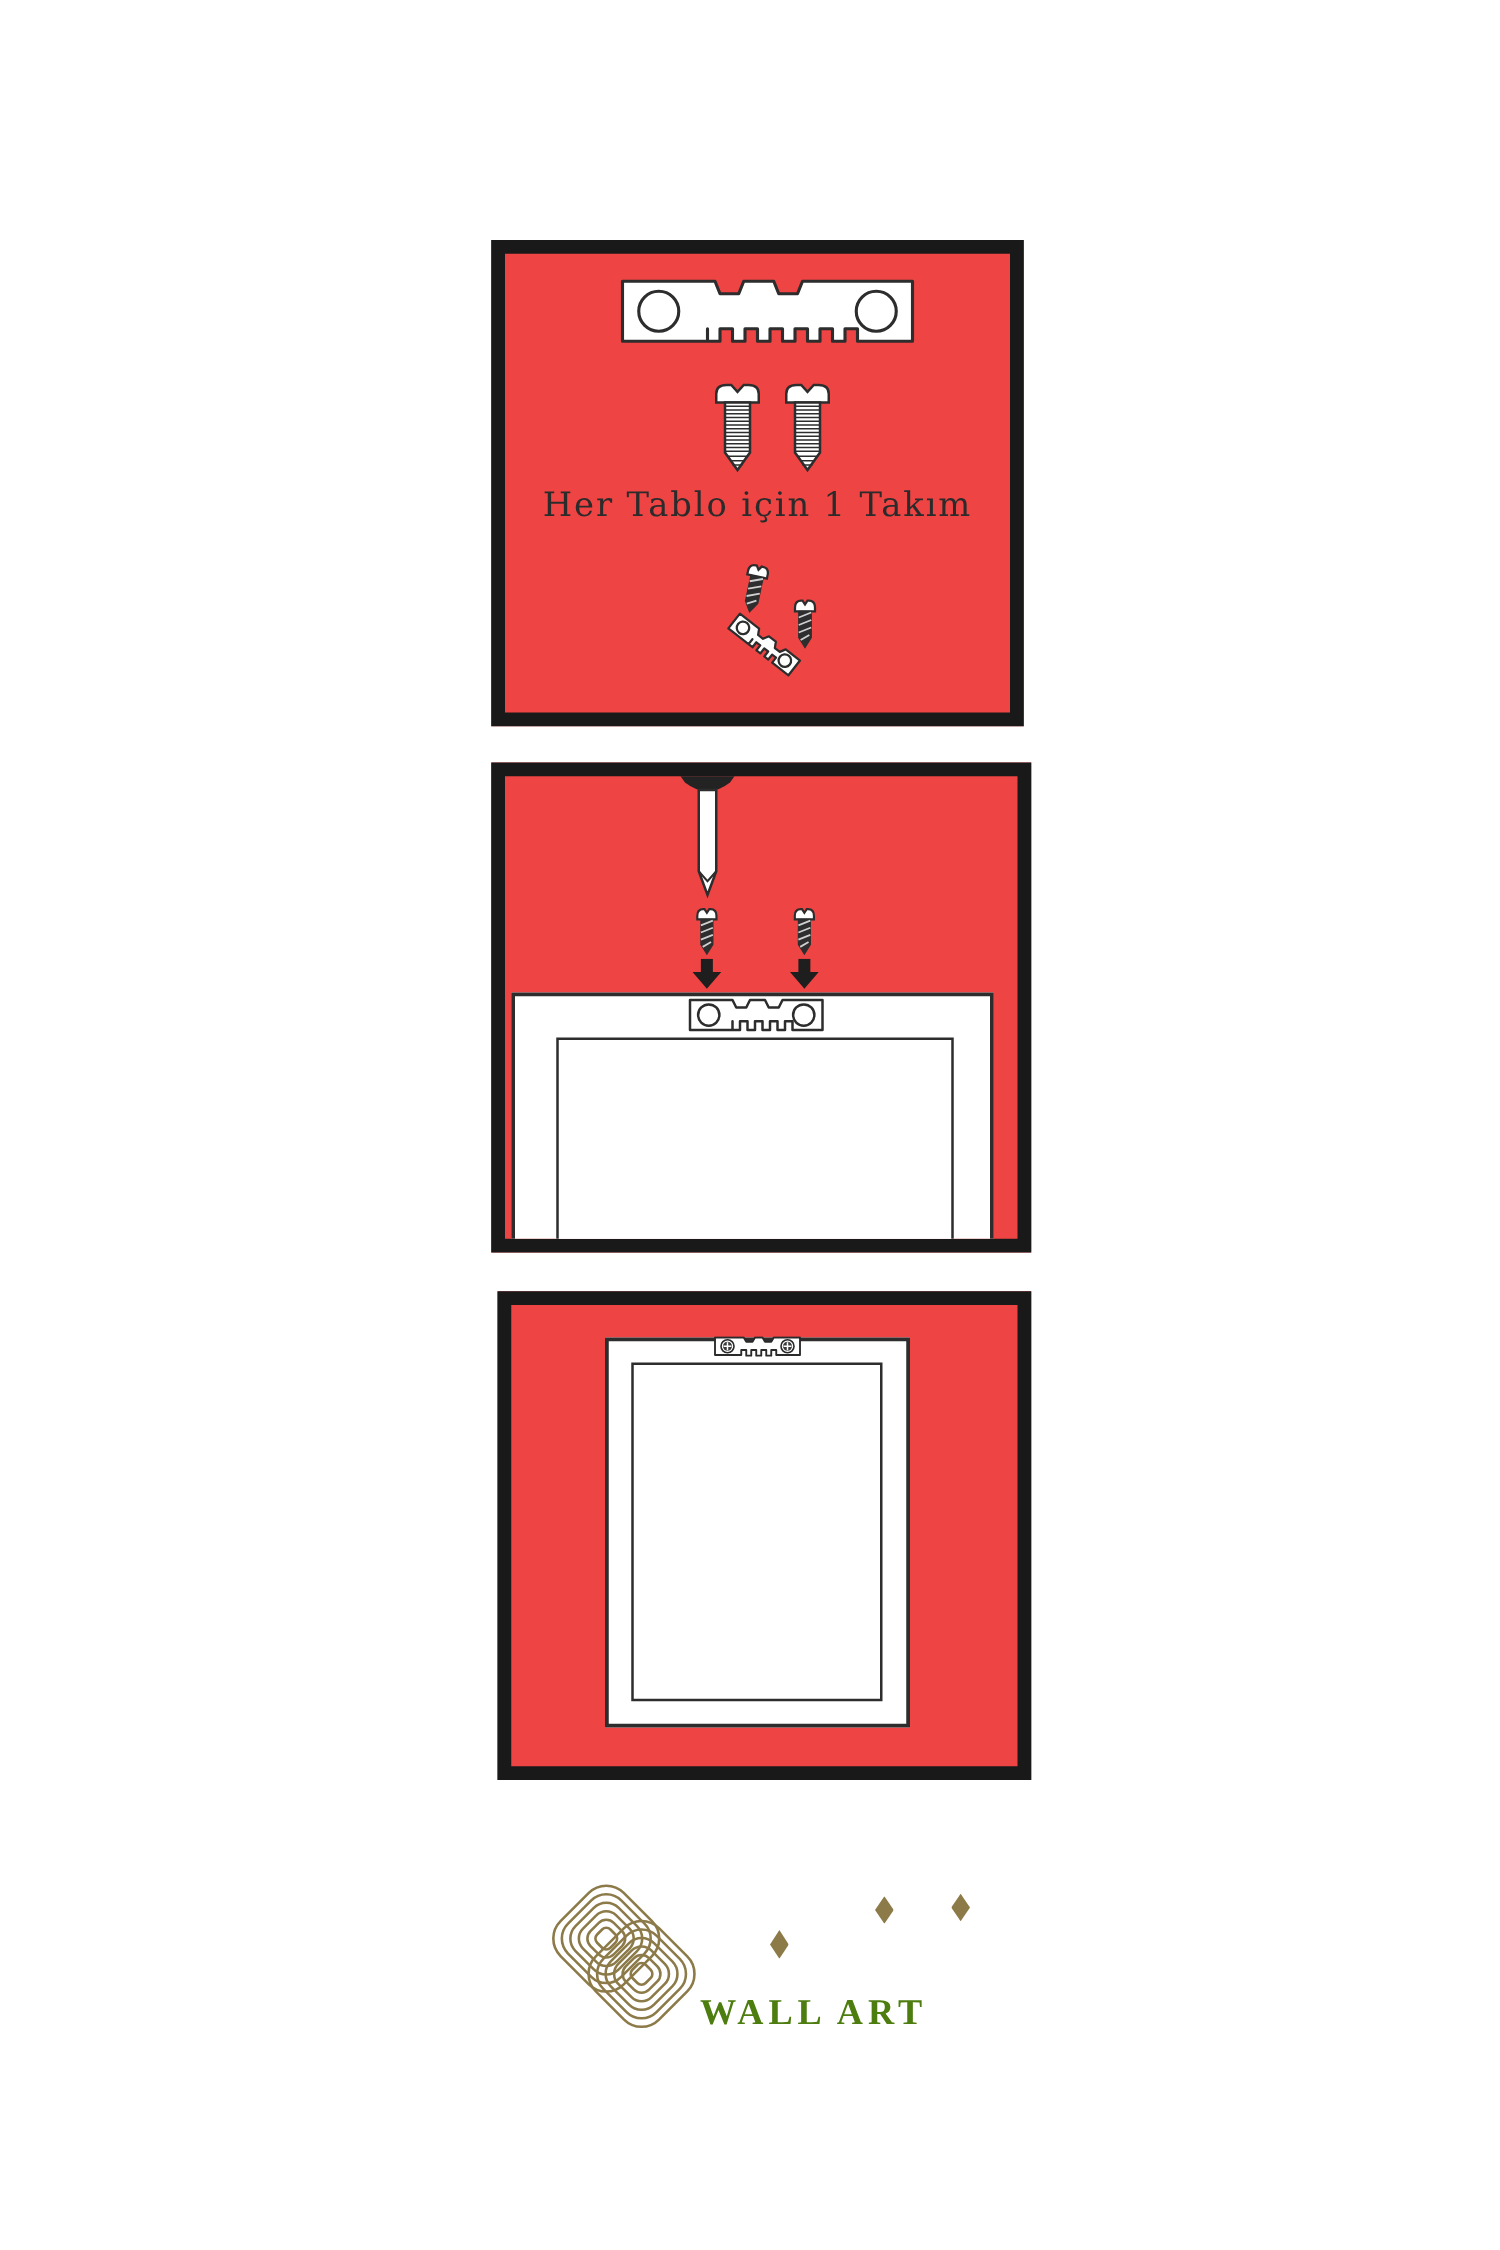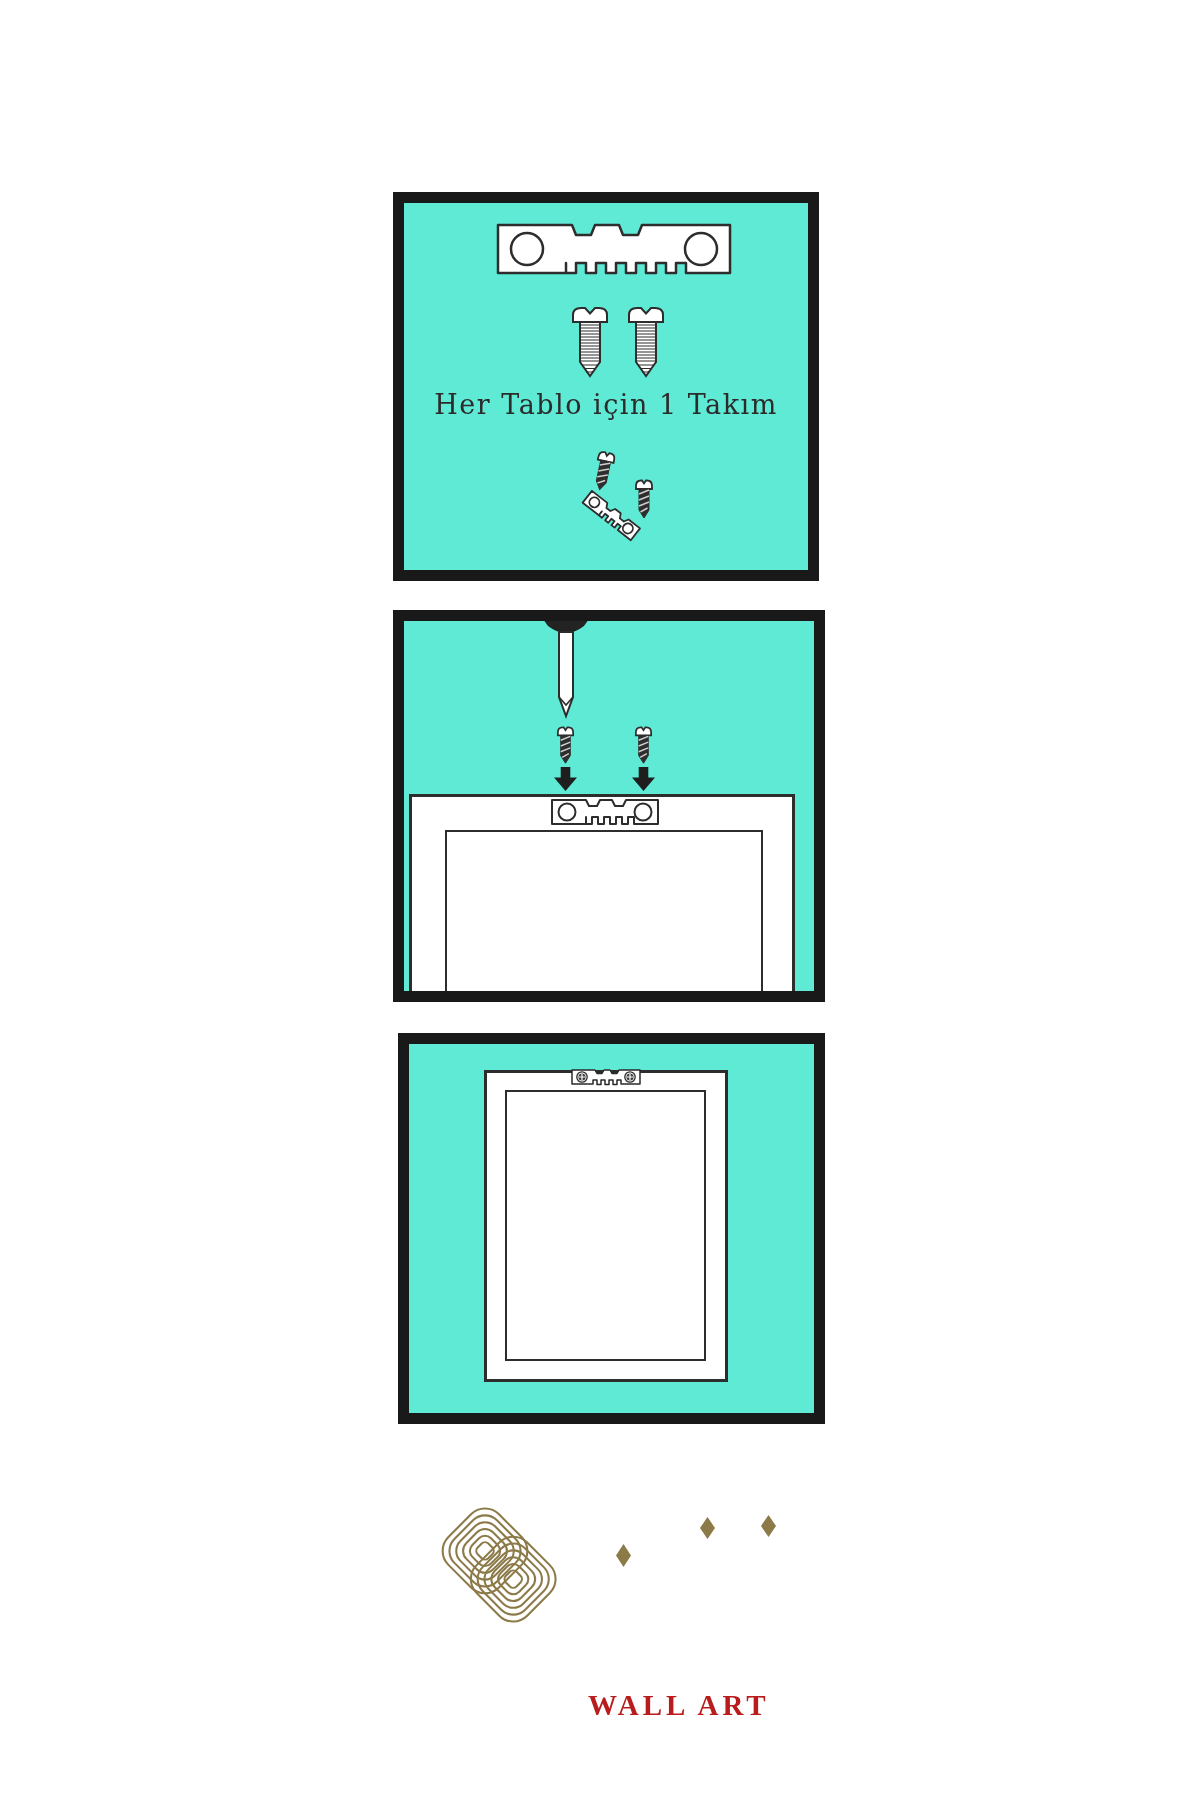--- a/index.html
+++ b/index.html
@@ -1,21 +1,21 @@
 <!DOCTYPE html>
 <html><head>
 <meta charset="utf-8">
 <style>
   html,body { margin:0; padding:0; background:#ffffff; }
   .page {
     position:relative; width:1200px; height:1800px; background:#ffffff;
     font-family:"Liberation Serif", serif; overflow:hidden;
   }
   .panel {
-    position:absolute; background:#5eead4;
+    position:absolute; background:#ef4444;
     border:11px solid #191919; box-sizing:border-box;
   }
   .abs { position:absolute; }
   svg { display:block; }
 
   
   #panel1 { left:393px; top:192px; width:426px; height:389px; }
   #p1-hanger   { left:90px;  top:18px; }
   #p1-screws   { left:166px; top:101px; }
   #p1-caption  {
@@ -44,23 +44,23 @@
   #p3-hanger { left:162px; top:25px; }
 
   
   #logo-knot { left:438px; top:1496px; }
   #logo-title {
     left:558px; top:1500px; position:absolute;
     font-family:"Liberation Serif", serif; font-weight:700;
     font-size:108px; line-height:1; letter-spacing:6px; color:#1b4639;
   }
   #logo-subtitle {
-    left:560px; top:1689px; position:absolute;
+    left:560px; top:1594px; position:absolute;
     font-family:"Liberation Serif", serif; font-weight:700;
-    font-size:29px; letter-spacing:4px; color:#b91c1c; white-space:nowrap;margin-left:28px;
+    font-size:29px; letter-spacing:4px; color:#4d7c0f; white-space:nowrap;
   }
   .diamond {
     position:absolute; background:#8c7a49;
     clip-path:polygon(50% 0, 100% 50%, 50% 100%, 0 50%);
   }
   #diamond-1 { left:616px; top:1544px; width:15px; height:23px; }
   #diamond-2 { left:700px; top:1517px; width:15px; height:22px; }
   #diamond-3 { left:761px; top:1515px; width:15px; height:22px; }
 </style>
 </head>

